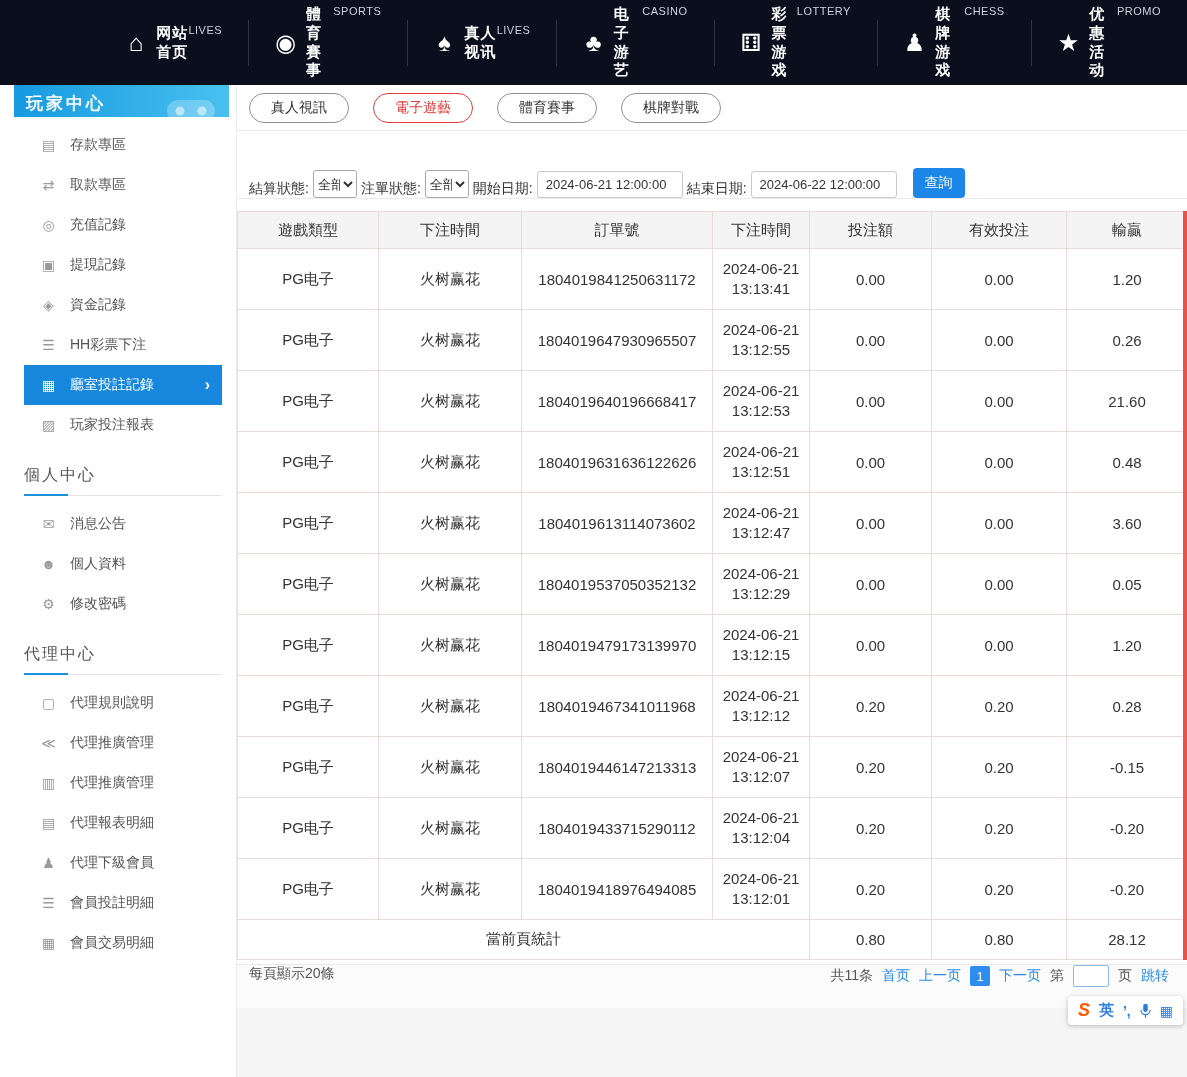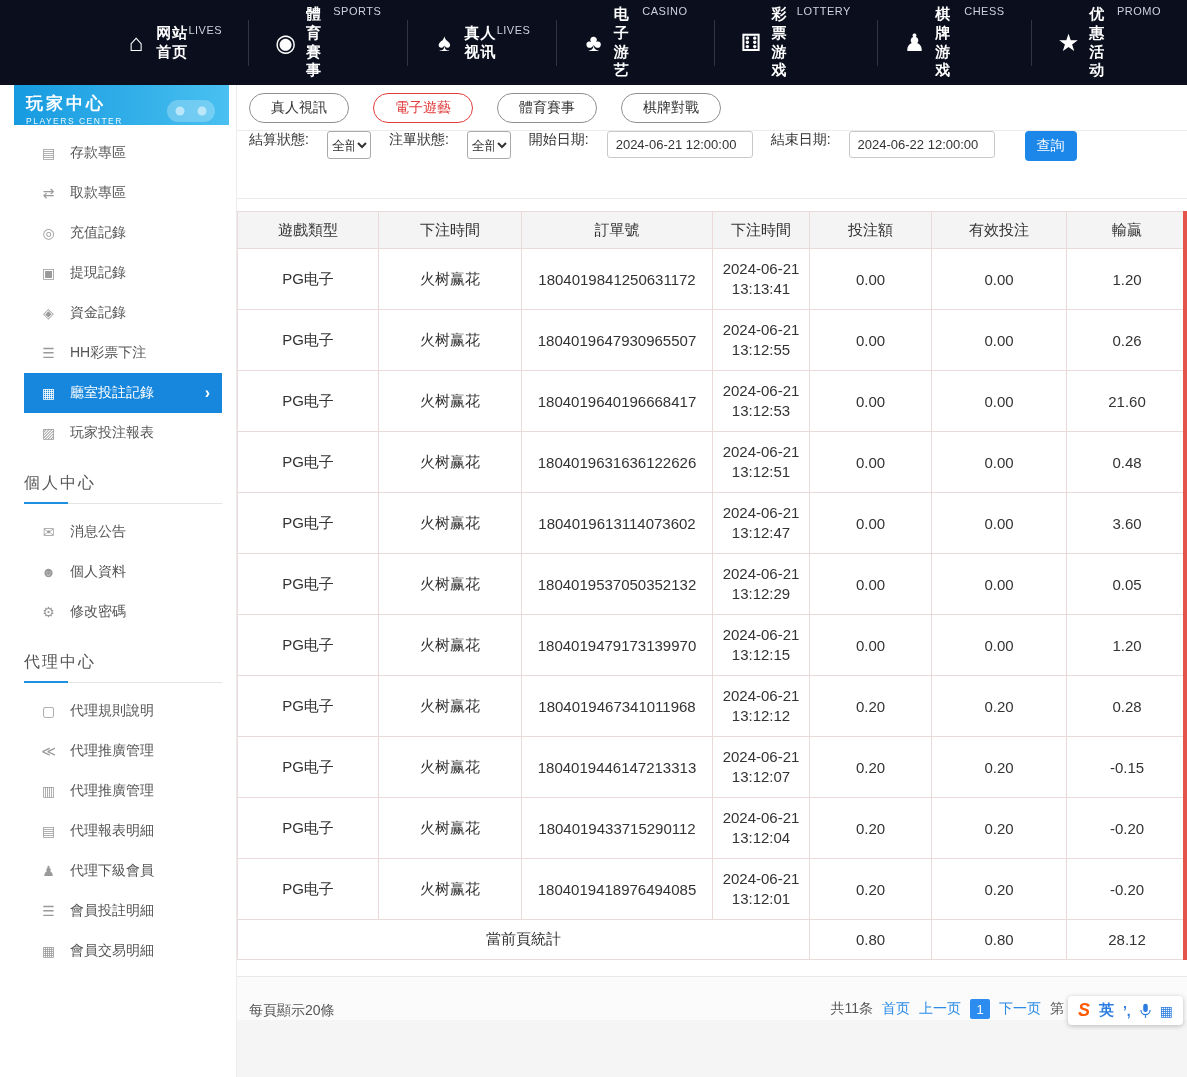--- a/index.html
+++ b/index.html
@@ -13,21 +13,21 @@
   .nav-items { display: flex; height: 46px; align-items: center; }
   .nav-item { display: flex; align-items: center; gap: 10px; padding: 0 26px; height: 46px; cursor: pointer; }
   .nav-item:not(:last-child) { border-right: 1px solid rgba(255,255,255,.16); }
   .nav-icon { color: #fff; font-size: 24px; width: 30px; text-align: center; line-height: 1; }
   .nav-text { display: flex; flex-direction: row; line-height: 1.25; }
   .nav-zh { color: #fff; font-size: 15px; font-weight: bold; letter-spacing: 1px; }
   .nav-en { color: #cdd2dd; font-size: 11px; letter-spacing: .5px; }
   
   .layout { display: flex; min-height: 992px; }
   .sidebar { width: 237px; background: #fff; border-right: 1px solid #ececec; }
-  .sb-header { margin: 0 7px 0 14px; height: 40px; background: linear-gradient(90deg,#169ae0,#49c0f0);
+  .sb-header { margin: 0 7px 0 14px; height: 32px; background: linear-gradient(90deg,#169ae0,#49c0f0);
                color: #fff; padding: 7px 12px; position: relative; overflow: hidden; }
   .sb-title { font-size: 17px; font-weight: bold; letter-spacing: 3px; }
   .sb-sub { font-size: 8.5px; letter-spacing: 1.5px; opacity: .92; margin-top: 1px; }
   .gamepad { position: absolute; right: 10px; top: 6px; opacity: .85; }
   .sb-content { padding: 0 14px 20px 24px; }
   .sb-section-title { margin-top: 20px; font-size: 16px; color: #555; letter-spacing: 2px;
                       padding-bottom: 9px; border-bottom: 1px solid #e4e4e4; position: relative; }
   .sb-section-title::after { content: ""; position: absolute; left: 0; bottom: -1px; width: 44px; height: 2px; background: #1e90e0; }
   .sb-list { margin-top: 8px; }
   .sb-item { height: 40px; display: flex; align-items: center; gap: 13px; padding-left: 16px;
@@ -37,41 +37,41 @@
   .sb-item.active .glyph { color: #fff; }
   .sb-item .arrow { margin-left: auto; padding-right: 12px; font-weight: bold; font-size: 16px; }
   
   .main { width: 950px; display: flex; flex-direction: column; background: #fff; }
   .tabs-bar { height: 46px; display: flex; align-items: center; gap: 24px; padding-left: 12px;
               border-bottom: 1px solid #ebebeb; background: #fff; }
   .tab-btn { height: 30px; padding: 0 21px; border: 1px solid #8f8f8f; border-radius: 15px;
              background: #fff; color: #333; font-size: 14px; cursor: pointer;
              font-family: "Liberation Sans", sans-serif; }
   .tab-btn.active { border-color: #e23c3c; color: #e23c3c; }
-  .filter-bar { height: 68px; display: flex; align-items: flex-start; gap: 18px; padding-left: 12px;
+  .filter-bar { height: 68px; display: flex; align-items: flex-end; gap: 4px; padding-left: 12px;
                 border-bottom: 1px solid #ebebeb; font-size: 14px; color: #333; }
   .filter-select { width: 44px; height: 28px; border: 1px solid #aaa; border-radius: 3px;
                    font-size: 13px; color: #333; background: #fff; cursor: pointer; }
   .date-input { width: 146px; height: 27px; border: 1px solid #c9c9c9; border-radius: 3px;
                 padding: 4px 8px; font-size: 13px; color: #333; font-family: "Liberation Sans", sans-serif; }
   .search-btn { width: 52px; height: 30px; margin-left: 12px; background: #1c87e8; color: #fff;
                 border: none; border-radius: 4px; font-size: 14px; cursor: pointer;
                 font-family: "Liberation Sans", sans-serif; }
   
   .table-wrap { padding-top: 12px; position: relative; }
   table { width: 100%; border-collapse: collapse; table-layout: fixed; }
   th, td { border: 1px solid #eadada; text-align: center; color: #333; }
   th { height: 37px; background: #f4f4f4; font-size: 15px; font-weight: normal; }
   td { height: 61px; font-size: 15px; padding: 0 5px; background: #fff; overflow: hidden; }
   .time-cell div { line-height: 1.35; }
   tr.summary td { height: 40px; }
   .red-strip { position: absolute; right: 0; top: 12px; bottom: 0; width: 4px; background: #e4544b; }
   
-  .footer-bar { margin-top: 16px; height: 44px; border-top: 1px solid #e8e8e8; background: #fbfbfb;
-                display: flex; align-items: flex-end; justify-content: space-between;
+  .footer-bar { margin-top: 4px; height: 44px; border-top: 1px solid #e8e8e8; background: #fbfbfb;
+                display: flex; align-items: flex-start; justify-content: space-between;
                 padding: 0 18px 0 12px; font-size: 14px; color: #555; gap: 48px; }
   .pager { display: flex; align-items: center; gap: 9px; }
   .pager a { color: #2b8ce8; cursor: pointer; text-decoration: none; }
   .pager .cur { width: 20px; height: 20px; background: #2d8cf0; color: #fff; border-radius: 2px;
                 display: flex; align-items: center; justify-content: center; font-size: 13px; cursor: pointer; }
   .jump-input { width: 36px; height: 22px; border: 1px solid #8fb9e8; border-radius: 2px; }
   .bottom-gap { flex: 1; background: #f5f5f5; }
   
   .ime-bar { position: absolute; right: 4px; bottom: 52px; background: #fff; border-radius: 4px;
              box-shadow: 0 1px 5px rgba(0,0,0,.25); padding: 4px 10px; display: flex;

